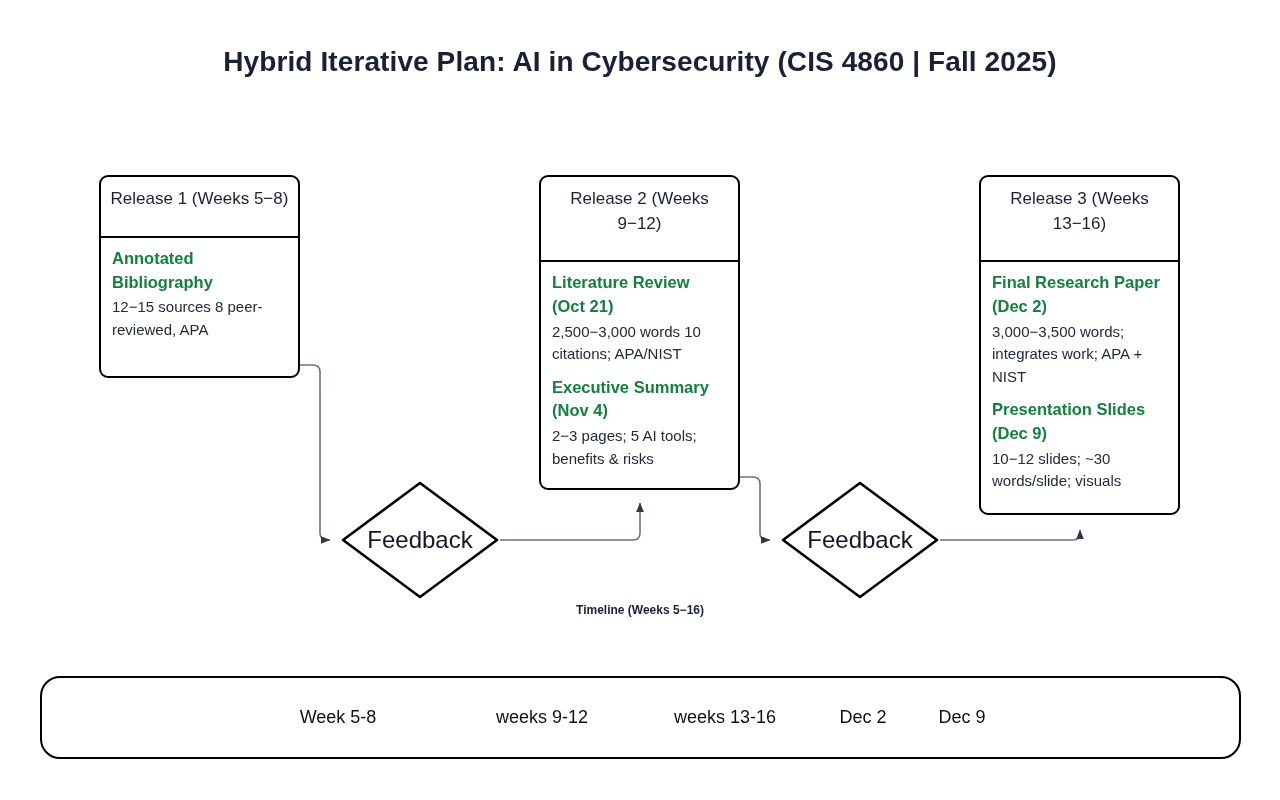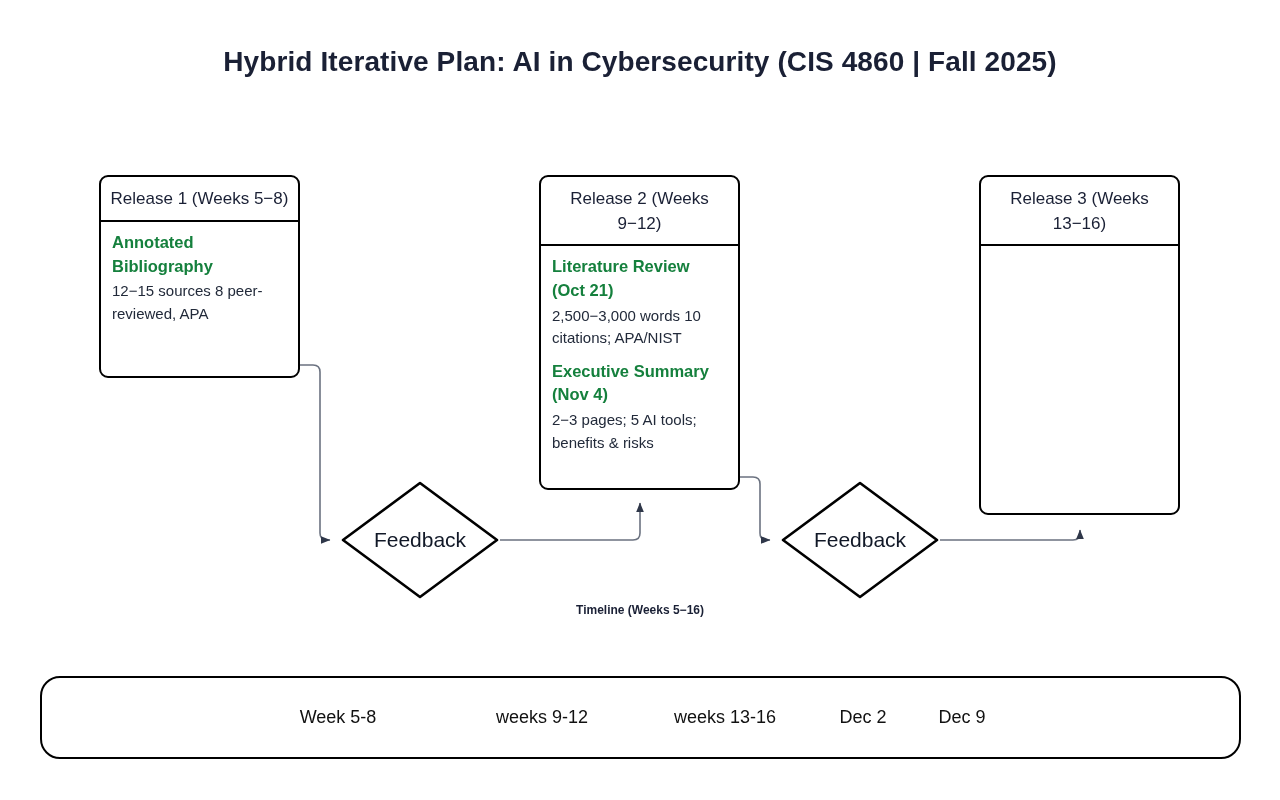--- a/index.html
+++ b/index.html
@@ -25,21 +25,21 @@
   
   .release-box{
     position:absolute;
     background:#ffffff;
     border:2.2px solid #000000;
     border-radius:9px;
     box-sizing:border-box;
     overflow:hidden;
   }
   .release-header{
-    padding:10px 8px 8px 8px;
+    padding:10px 8px 24px 8px;
     text-align:center;
     font-size:17px;
     line-height:1.45;
     color:#1a2035;
     border-bottom:2.2px solid #000000;
   }
   .release-body{
     padding:9px 11px 10px 11px;
   }
   .item-title{
@@ -60,21 +60,21 @@
   
   .feedback-node{
     position:absolute;
     display:flex;
     align-items:center;
     justify-content:center;
   }
   .feedback-label{
     position:relative;
     z-index:3;
-    font-size:21px;
+    font-size:24px;
     color:#111827;
     white-space:nowrap;
     text-align:center;
   }
   .feedback-shape{
     position:absolute;left:0;top:0;
   }
 
   
   .timeline-title{
@@ -145,20 +145,26 @@
   <div class="release-body">
     <p class="item-title">Literature Review (Oct 21)</p>
     <p class="item-desc">2,500−3,000 words 10 citations; APA/NIST</p>
     <p class="item-title">Executive Summary (Nov 4)</p>
     <p class="item-desc">2−3 pages; 5 AI tools; benefits &amp; risks</p>
   </div>
 </div>
 
 <div class="release-box" style="left:979px;top:175px;width:201px;height:340px;">
   <div class="release-header">Release 3 (Weeks 13−16)</div>
+  <div class="release-body">
+    <p class="item-title">Final Research Paper (Dec 2)</p>
+    <p class="item-desc">3,000−3,500 words; integrates work; APA + NIST</p>
+    <p class="item-title">Presentation Slides (Dec 9)</p>
+    <p class="item-desc">10−12 slides; ~30 words/slide; visuals</p>
+  </div>
 </div>
 
 <div class="feedback-node" style="left:340px;top:480px;width:160px;height:120px;">
   <svg class="feedback-shape" width="160" height="120" viewBox="0 0 160 120">
     <path d="M80,3 L157,60 L80,117 L3,60 Z" fill="#ffffff" stroke="#000000" stroke-width="2.6" stroke-linejoin="round"></path>
   </svg>
   <span class="feedback-label">Feedback</span>
 </div>
 
 <div class="feedback-node" style="left:780px;top:480px;width:160px;height:120px;">

